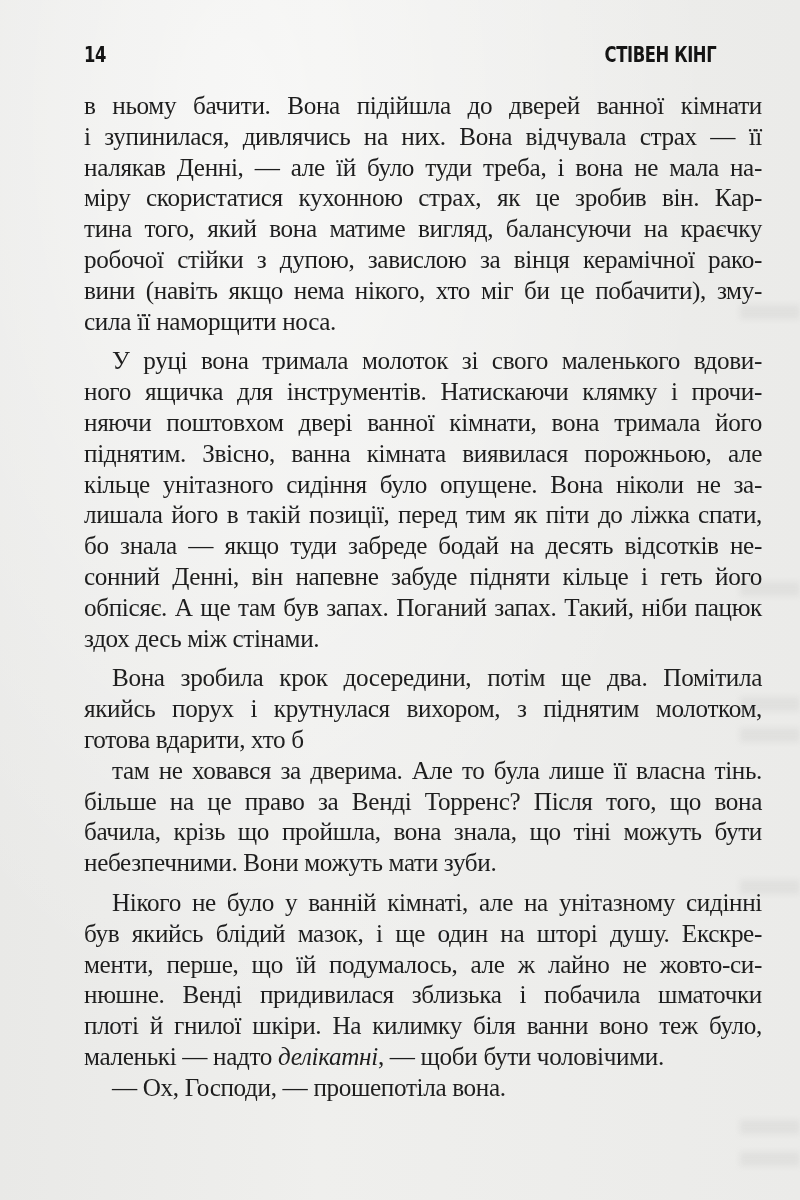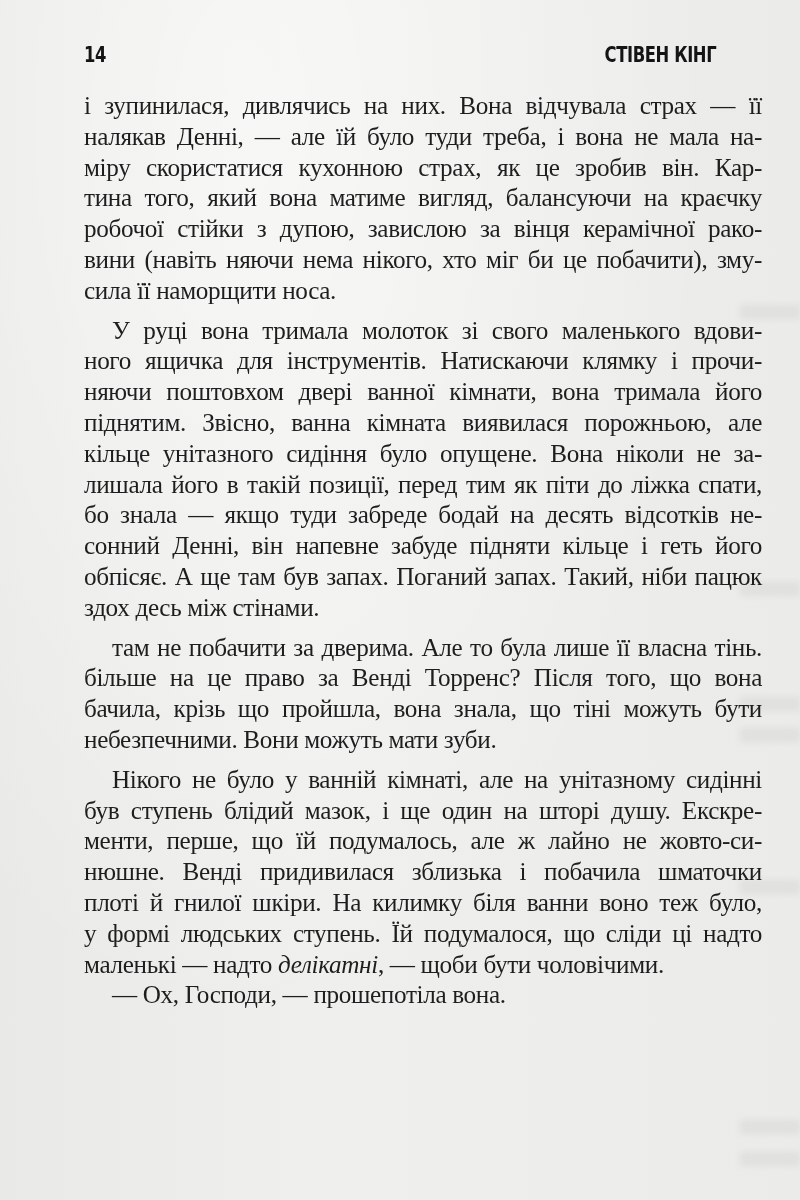--- a/index.html
+++ b/index.html
@@ -96,61 +96,66 @@
   <div class="show-through" style="top:582px"></div>
   <div class="show-through" style="top:697px"></div>
   <div class="show-through" style="top:728px"></div>
   <div class="show-through" style="top:880px"></div>
   <div class="show-through" style="top:1120px"></div>
   <div class="show-through" style="top:1152px"></div>
 
   <div class="text-block">
 
     <p>
+      <span class="line">в ньому бачити. Вона підійшла до дверей ванної кімнати</span>
       <span class="line">і зупинилася, дивлячись на них. Вона відчувала страх — її</span>
       <span class="line">налякав Денні, — але їй було туди треба, і вона не мала на-</span>
       <span class="line">міру скористатися кухонною страх, як це зробив він. Кар-</span>
       <span class="line">тина того, який вона матиме вигляд, балансуючи на краєчку</span>
       <span class="line">робочої стійки з дупою, завислою за вінця керамічної рако-</span>
-      <span class="line">вини (навіть няючи нема нікого, хто міг би це побачити), зму-</span>
+      <span class="line">вини (навіть якщо нема нікого, хто міг би це побачити), зму-</span>
       <span class="line last">сила її наморщити носа.</span>
     </p>
     <div class="para-gap"></div>
 
     <p>
       <span class="line indent">У руці вона тримала молоток зі свого маленького вдови-</span>
       <span class="line">ного ящичка для інструментів. Натискаючи клямку і прочи-</span>
       <span class="line">няючи поштовхом двері ванної кімнати, вона тримала його</span>
       <span class="line">піднятим. Звісно, ванна кімната виявилася порожньою, але</span>
       <span class="line">кільце унітазного сидіння було опущене. Вона ніколи не за-</span>
       <span class="line">лишала його в такій позиції, перед тим як піти до ліжка спати,</span>
       <span class="line">бо знала — якщо туди забреде бодай на десять відсотків не-</span>
       <span class="line">сонний Денні, він напевне забуде підняти кільце і геть його</span>
       <span class="line">обпісяє. А ще там був запах. Поганий запах. Такий, ніби пацюк</span>
       <span class="line last">здох десь між стінами.</span>
     </p>
     <div class="para-gap"></div>
 
+    <p>
+      <span class="line indent">Вона зробила крок досередини, потім ще два. Помітила</span>
+      <span class="line">якийсь порух і крутнулася вихором, з піднятим молотком,</span>
+      <span class="line last">готова вдарити, хто б</span>
+    </p>
 
 
     <p>
-      <span class="line indent">там не побачити за дверима. Але то була лише її власна тінь.</span>
+      <span class="line indent">там не ховався за дверима. Але то була лише її власна тінь.</span>
       <span class="line">більше на це право за Венді Торренс? Після того, що вона</span>
       <span class="line">бачила, крізь що пройшла, вона знала, що тіні можуть бути</span>
       <span class="line last">небезпечними. Вони можуть мати зуби.</span>
     </p>
     <div class="para-gap"></div>
 
     <p>
       <span class="line indent">Нікого не було у ванній кімнаті, але на унітазному сидінні</span>
-      <span class="line">був ступень блідий мазок, і ще один на шторі душу. Екскре-</span>
+      <span class="line">був якийсь блідий мазок, і ще один на шторі душу. Екскре-</span>
       <span class="line">менти, перше, що їй подумалось, але ж лайно не жовто-си-</span>
       <span class="line">нюшне. Венді придивилася зблизька і побачила шматочки</span>
       <span class="line">плоті й гнилої шкіри. На килимку біля ванни воно теж було,</span>
-      <span class="line">у формі людських ступень. Їй подумалося, що сліди ці надто</span>
       <span class="line last"><span>маленькі — надто </span><span class="italic">делікатні</span><span>, — щоби бути чоловічими.</span></span>
     </p>
 
     <p>
       <span class="line indent last">— Ох, Господи, — прошепотіла вона.</span>
     </p>
 
   </div>
 </div>
 

